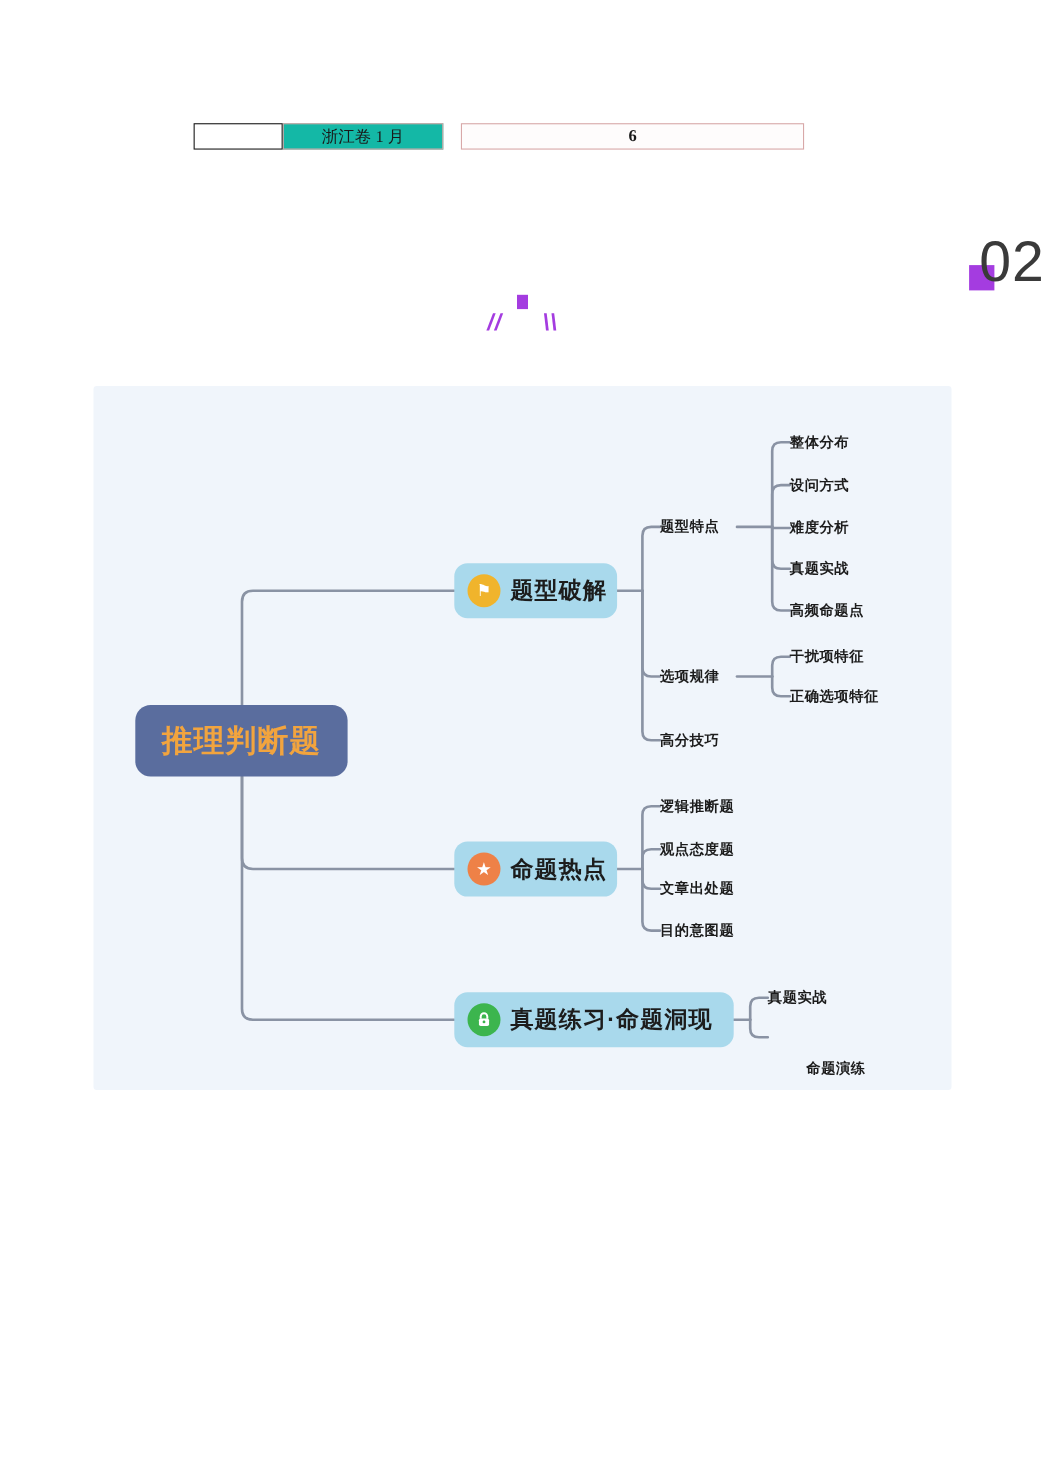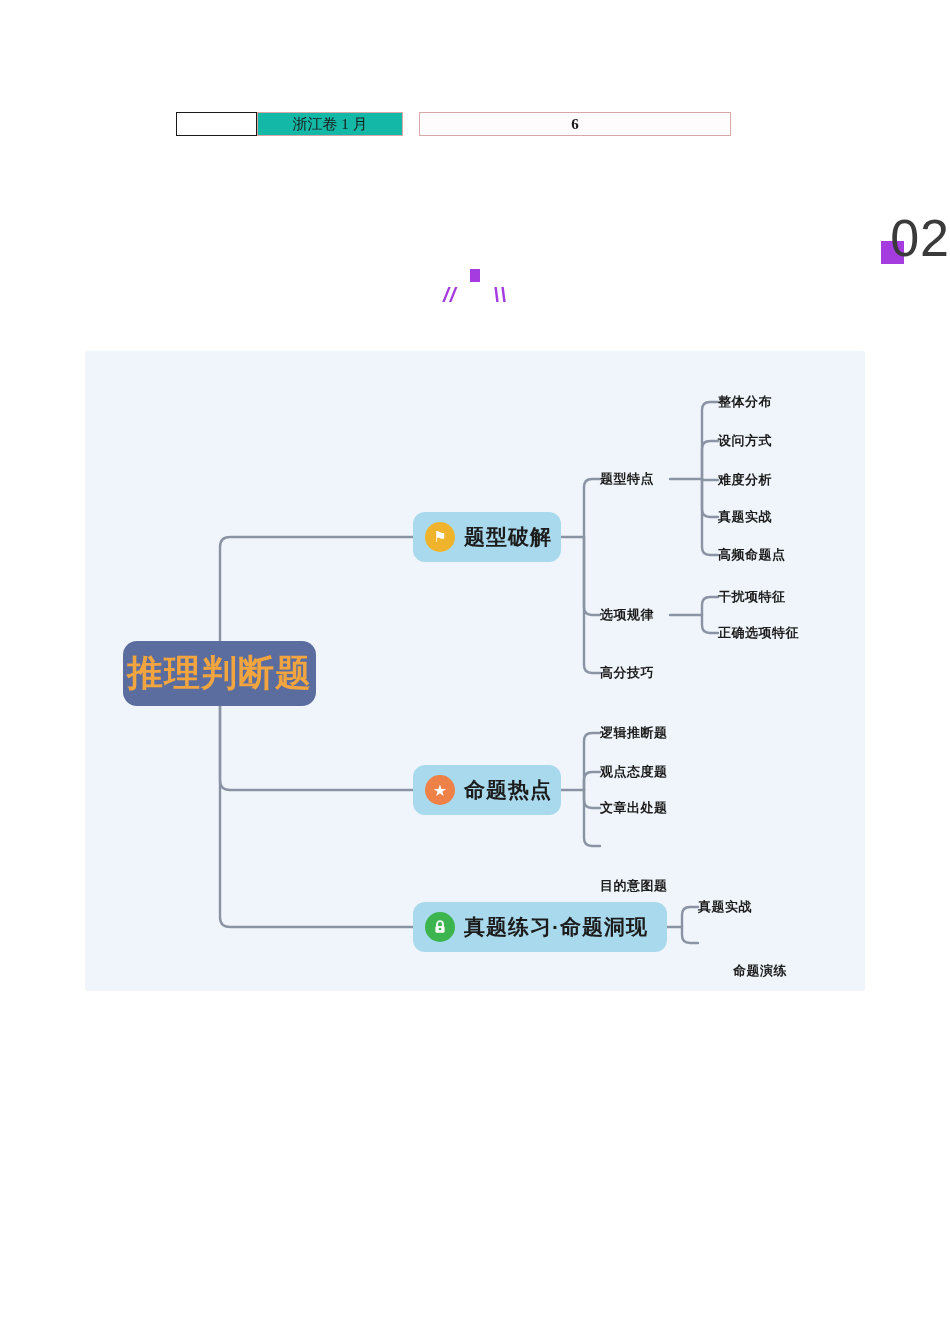--- a/index.html
+++ b/index.html
@@ -28,21 +28,21 @@
   .deco-left { left:-32px; }
   .deco-right { right:-32px; }
 
   
   .mindmap { position:absolute; left:85px; top:351px; width:780px; height:640px;
              background:#f0f5fb; border-radius:3px; }
   .mm-svg { position:absolute; left:0; top:0; z-index:0; }
 
   .root-node { position:absolute; left:38px; top:290px; width:193px; height:65px;
                background:#5a6d9e; border-radius:14px; display:flex; align-items:center; justify-content:center;
-               color:#f2a43e; font-size:36px; font-weight:bold; letter-spacing:1px; z-index:2; }
+               color:#f2a43e; font-size:28px; font-weight:bold; letter-spacing:1px; z-index:2; }
 
   .branch-node { position:absolute; height:50px; background:#a9d9ec; border-radius:12px;
                  display:flex; align-items:center; padding:0 14px 0 12px; gap:9px; z-index:2; }
   .branch-label { font-size:21px; font-weight:bold; color:#1c1c1c; letter-spacing:1px; white-space:nowrap; }
   .icon-circle { width:30px; height:30px; border-radius:50%; flex:0 0 30px;
                  display:flex; align-items:center; justify-content:center; color:#ffffff; font-size:15px; }
   .icon-flag { background:#f0b42c; }
   .icon-star { background:#ee8147; font-size:16px; }
   .icon-lock { background:#3cb54e; }
 
@@ -143,19 +143,19 @@
     <div class="mm-label" style="left:633px; top:129px;">难度分析</div>
     <div class="mm-label" style="left:633px; top:166px;">真题实战</div>
     <div class="mm-label" style="left:633px; top:204px;">高频命题点</div>
 
     <div class="mm-label" style="left:633px; top:246px;">干扰项特征</div>
     <div class="mm-label" style="left:633px; top:282px;">正确选项特征</div>
 
     <div class="mm-label" style="left:515px; top:382px;">逻辑推断题</div>
     <div class="mm-label" style="left:515px; top:421px;">观点态度题</div>
     <div class="mm-label" style="left:515px; top:457px;">文章出处题</div>
-    <div class="mm-label" style="left:515px; top:495px;margin-top:40px;">目的意图题</div>
+    <div class="mm-label" style="left:515px; top:495px;">目的意图题</div>
 
     <div class="mm-label" style="left:613px; top:556px;">真题实战</div>
     <div class="mm-label" style="left:648px; top:592px;margin-top:28px;">命题演练</div>
 
   </div>
 </div>
 
 </body></html>

